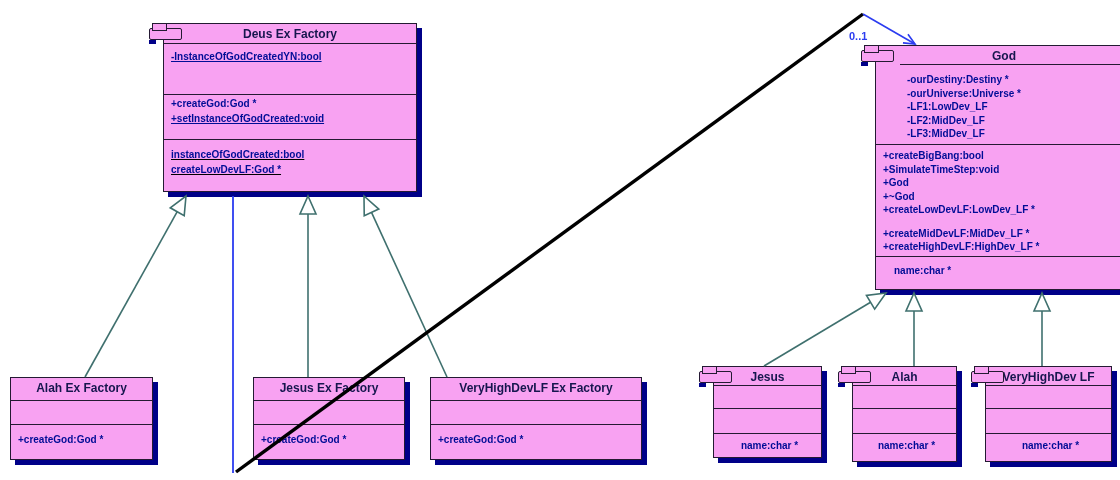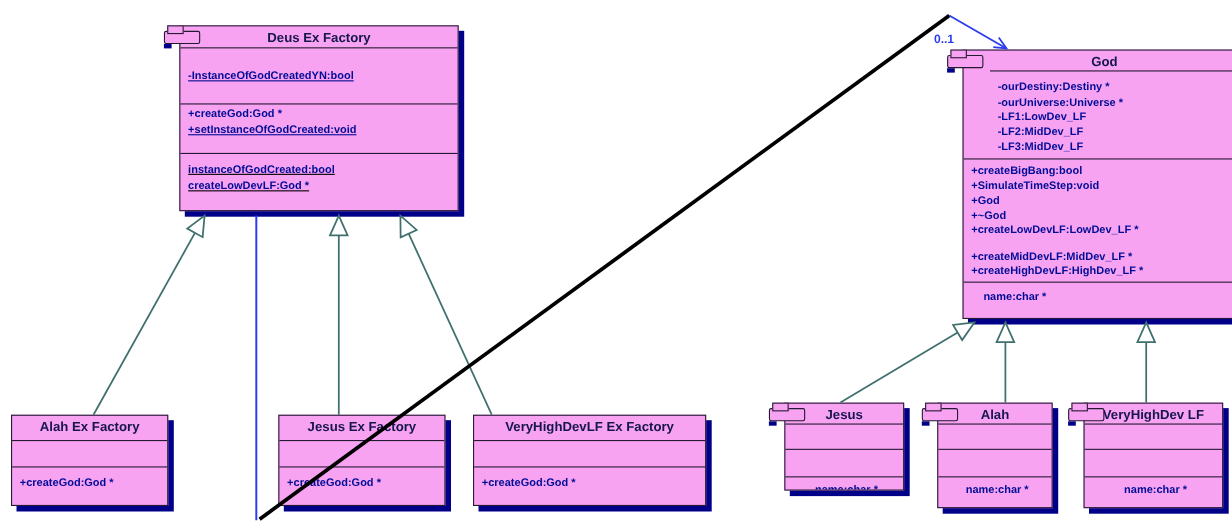--- a/index.html
+++ b/index.html
@@ -103,21 +103,21 @@
       <line x1="233" y1="196" x2="233" y2="473" stroke="#2b3cf0" stroke-width="1.8"></line>
       <line x1="236" y1="472" x2="863" y2="14" stroke="#000000" stroke-width="3.4"></line>
       <line x1="863" y1="14" x2="915" y2="44" stroke="#2b3cf0" stroke-width="1.6"></line>
       <path d="M902.9733462860174,42.833980941857654 L915,44 L907.9705708209133,34.172125081371654" stroke="#2b3cf0" fill="none" stroke-width="1.6"></path>
     </svg>
 <div class="uml-class" style="left: 163px; top: 23px; width: 254px; height: 169px;">
       <div class="icon-tick"></div>
       <div class="icon-bar"></div>
       <div class="icon-tab"></div>
       <div class="uml-title" style="height: 19px;">Deus Ex Factory</div>
-      <div class="uml-comp" style="height: 51px; padding-top: 18px;">
+      <div class="uml-comp" style="height: 51px; padding-top: 5px;">
         <div class="uml-member u" style="line-height: 15px;">-InstanceOfGodCreatedYN:bool</div>
       </div>
       <div class="uml-comp" style="height: 45px; padding-top: 1px;">
         <div class="uml-member" style="line-height: 15px;">+createGod:God *</div>
         <div class="uml-member u" style="line-height: 15px;">+setInstanceOfGodCreated:void</div>
       </div>
       <div class="uml-comp grow" style="padding-top: 7px; text-decoration: underline;">
         <div class="uml-member" style="line-height: 15px;">instanceOfGodCreated:bool</div>
         <div class="uml-member" style="line-height: 15px;">createLowDevLF:God *</div>
       </div>
@@ -161,21 +161,21 @@
         <div class="uml-member" style="line-height: 14px;">+createGod:God *</div>
       </div>
     </div>
     <div class="uml-class" style="left: 430px; top: 377px; width: 212px; height: 83px;">
       <div class="uml-title" style="height: 22px;">VeryHighDevLF Ex Factory</div>
       <div class="uml-comp" style="height: 24px;"></div>
       <div class="uml-comp grow" style="padding-top: 8px;">
         <div class="uml-member" style="line-height: 14px;">+createGod:God *</div>
       </div>
     </div>
-    <div class="uml-class" style="left: 713px; top: 366px; width: 109px; height: 80px;">
+    <div class="uml-class" style="left: 713px; top: 366px; width: 109px; height: 92px;">
       <div class="icon-tick"></div>
       <div class="icon-bar"></div>
       <div class="icon-tab"></div>
       <div class="uml-title" style="height: 18px;">Jesus</div>
       <div class="uml-comp" style="height: 23px;"></div>
       <div class="uml-comp" style="height: 25px;"></div>
       <div class="uml-comp grow" style="padding-top: 5px; text-align: center;">
         <div class="uml-member" style="line-height: 14px;">name:char *</div>
       </div>
     </div>

